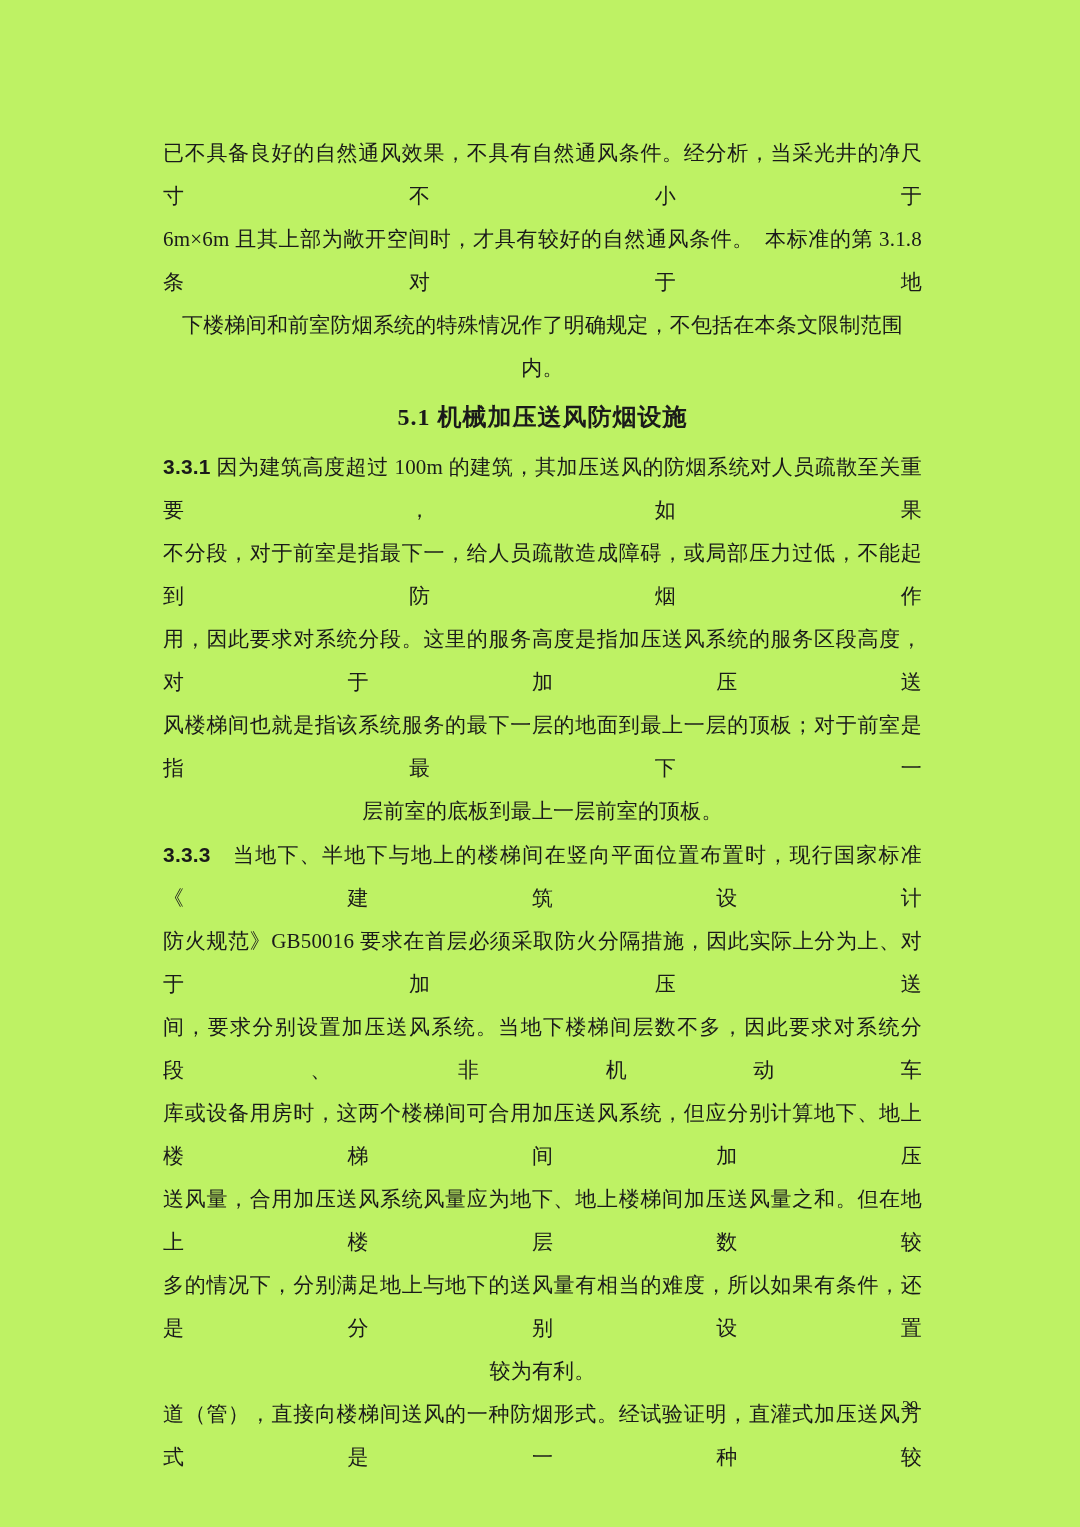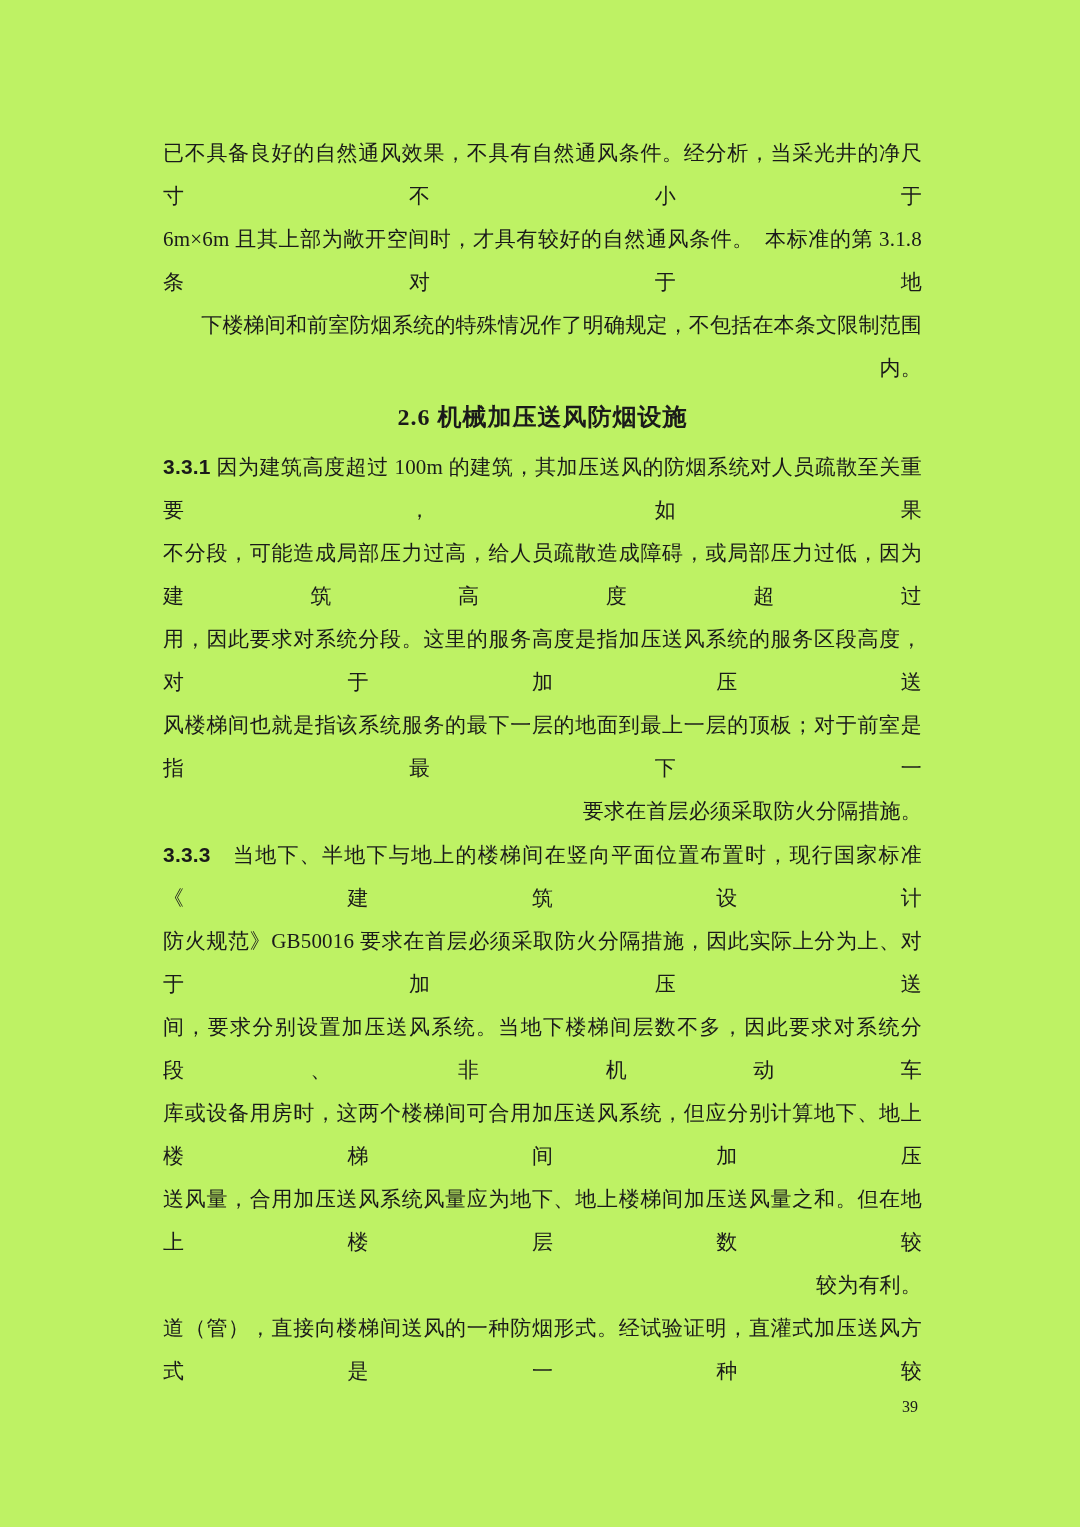--- a/index.html
+++ b/index.html
@@ -16,21 +16,21 @@
   .page-body {
     position: absolute;
     left: 163px;
     right: 158px;
     top: 132px;
   }
   .line {
     font-size: 21px;
     line-height: 43px;
     letter-spacing: 0.2px;
-    text-align: right;
+    text-align: center;
     white-space: normal;
   }
   .line.fill {
     text-align: justify;
     text-align-last: justify;
   }
   .clause-num {
     font-family: Liberation Sans, sans-serif;
     font-weight: 700;
   }
@@ -52,28 +52,29 @@
   }
 </style>
 </head>
 <body>
 
 <div class="page">
   <div class="page-body">
       <div class="line fill">已不具备良好的自然通风效果，不具有自然通风条件。经分析，当采光井的净尺寸不小于</div>
       <div class="line fill">6m×6m 且其上部为敞开空间时，才具有较好的自然通风条件。 本标准的第 3.1.8 条对于地</div>
       <div class="line">下楼梯间和前室防烟系统的特殊情况作了明确规定，不包括在本条文限制范围内。</div>
-      <div class="heading">2.6  机械加压送风防烟设施</div>
+      <div class="heading">5.1  机械加压送风防烟设施</div>
       <div class="line fill"><b class="clause-num">3.3.1</b> 因为建筑高度超过 100m 的建筑，其加压送风的防烟系统对人员疏散至关重要，如果</div>
-      <div class="line fill">不分段，可能造成局部压力过高，给人员疏散造成障碍，或局部压力过低，因为建筑高度超过</div>
+      <div class="line fill">不分段，对于前室是指最下一，给人员疏散造成障碍，或局部压力过低，不能起到防烟作</div>
       <div class="line fill">用，因此要求对系统分段。这里的服务高度是指加压送风系统的服务区段高度，对于加压送</div>
       <div class="line fill">风楼梯间也就是指该系统服务的最下一层的地面到最上一层的顶板；对于前室是指最下一</div>
-      <div class="line">要求在首层必须采取防火分隔措施。</div>
+      <div class="line">层前室的底板到最上一层前室的顶板。</div>
       <div class="line fill"><b class="clause-num">3.3.3</b> 当地下、半地下与地上的楼梯间在竖向平面位置布置时，现行国家标准《建筑设计</div>
       <div class="line fill">防火规范》GB50016 要求在首层必须采取防火分隔措施，因此实际上分为上、对于加压送</div>
       <div class="line fill">间，要求分别设置加压送风系统。当地下楼梯间层数不多，因此要求对系统分段、非机动车</div>
       <div class="line fill">库或设备用房时，这两个楼梯间可合用加压送风系统，但应分别计算地下、地上楼梯间加压</div>
       <div class="line fill">送风量，合用加压送风系统风量应为地下、地上楼梯间加压送风量之和。但在地上楼层数较</div>
+      <div class="line fill">多的情况下，分别满足地上与地下的送风量有相当的难度，所以如果有条件，还是分别设置</div>
       <div class="line">较为有利。</div>
       <div class="line fill">道（管），直接向楼梯间送风的一种防烟形式。经试验证明，直灌式加压送风方式是一种较</div>
     </div>
   <div class="page-number">39</div>
 </div>
 
 </body></html>

